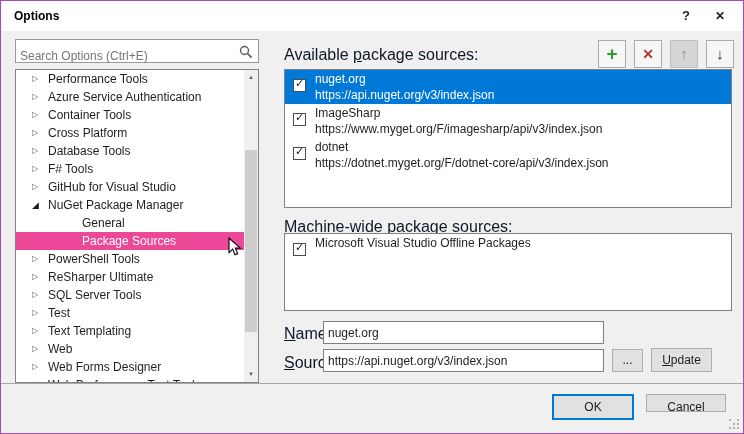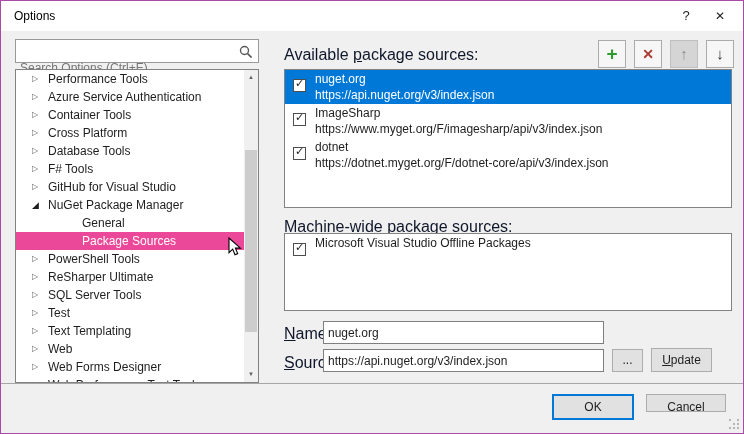--- a/index.html
+++ b/index.html
@@ -1,30 +1,30 @@
 <!DOCTYPE html>
 <html><head>
 <meta charset="utf-8">
 <style>
   html,body{margin:0;padding:0;background:#d8d8d8;}
   *{box-sizing:border-box;font-family:"Liberation Sans",sans-serif;}
   #window{position:relative;width:744px;height:434px;background:#f0f0f0;
     border:1px solid #a84ba8;overflow:hidden;color:#1e1e1e;font-size:12px;}
   
-  #titlebar{position:absolute;left:0;top:0;width:100%;height:30px;background:#ffffff;}
+  #titlebar{position:absolute;left:0;top:0;width:100%;height:30px;background:#ffffff;font-weight:bold;}
   #title{position:absolute;left:13px;top:0;line-height:30px;font-size:12px;color:#000;}
   .cap-btn{position:absolute;top:0;width:34px;height:30px;text-align:center;line-height:30px;
     font-size:13px;color:#1e1e1e;cursor:default;}
   #help-btn{right:40px;}
   #close-btn{right:6px;font-size:12px;}
   
   #search{position:absolute;left:14px;top:38px;width:244px;height:24px;background:#fff;
     border:1px solid #999;}
   #search input{position:absolute;left:0;top:0;width:222px;height:32px;border:none;outline:none;
-    padding:0 4px;font-size:12px;color:#000000;background:transparent;margin-top:12px;}
+    padding:0 4px;font-size:12px;color:#000000;background:transparent;}
   #search input::placeholder{color:#767676;opacity:1;}
   #search svg{position:absolute;right:4px;top:4px;}
   
   #tree{position:absolute;left:14px;top:68px;width:244px;height:314px;background:#fff;
     border:1px solid #828282;overflow:hidden;}
   .trow{position:relative;height:18px;line-height:18px;width:228px;white-space:nowrap;}
   .trow .tw{position:absolute;left:16px;top:0;width:12px;color:#646464;font-size:8px;line-height:18px;}
   .trow .tw.exp{color:#1e1e1e;font-size:9px;}
   .trow .tl{position:absolute;left:32px;top:0;}
   .trow.child .tl{left:66px;}

